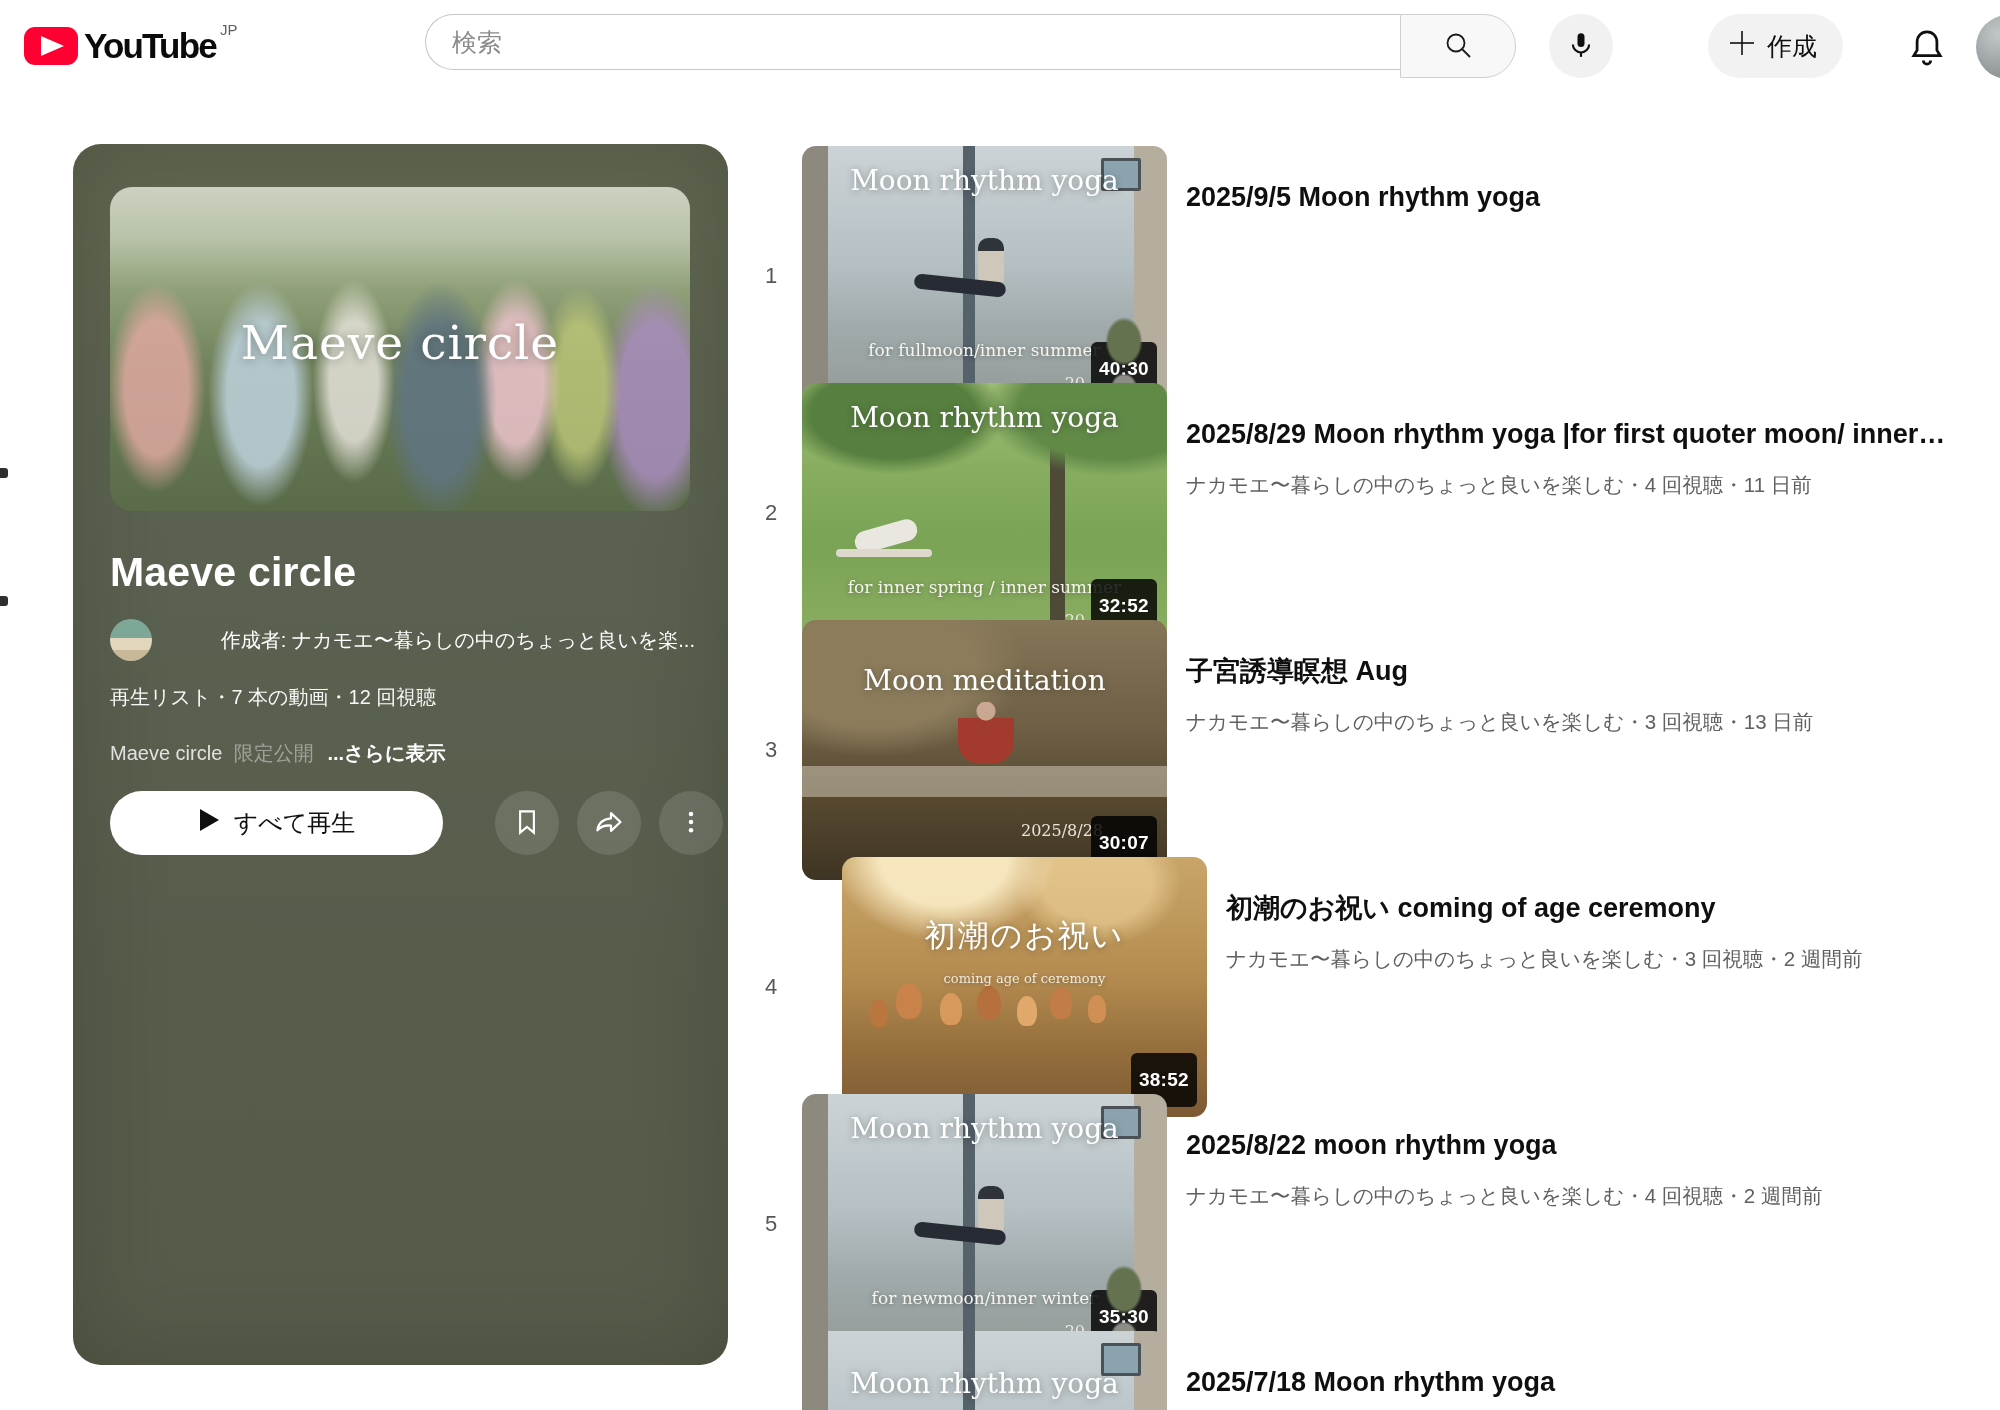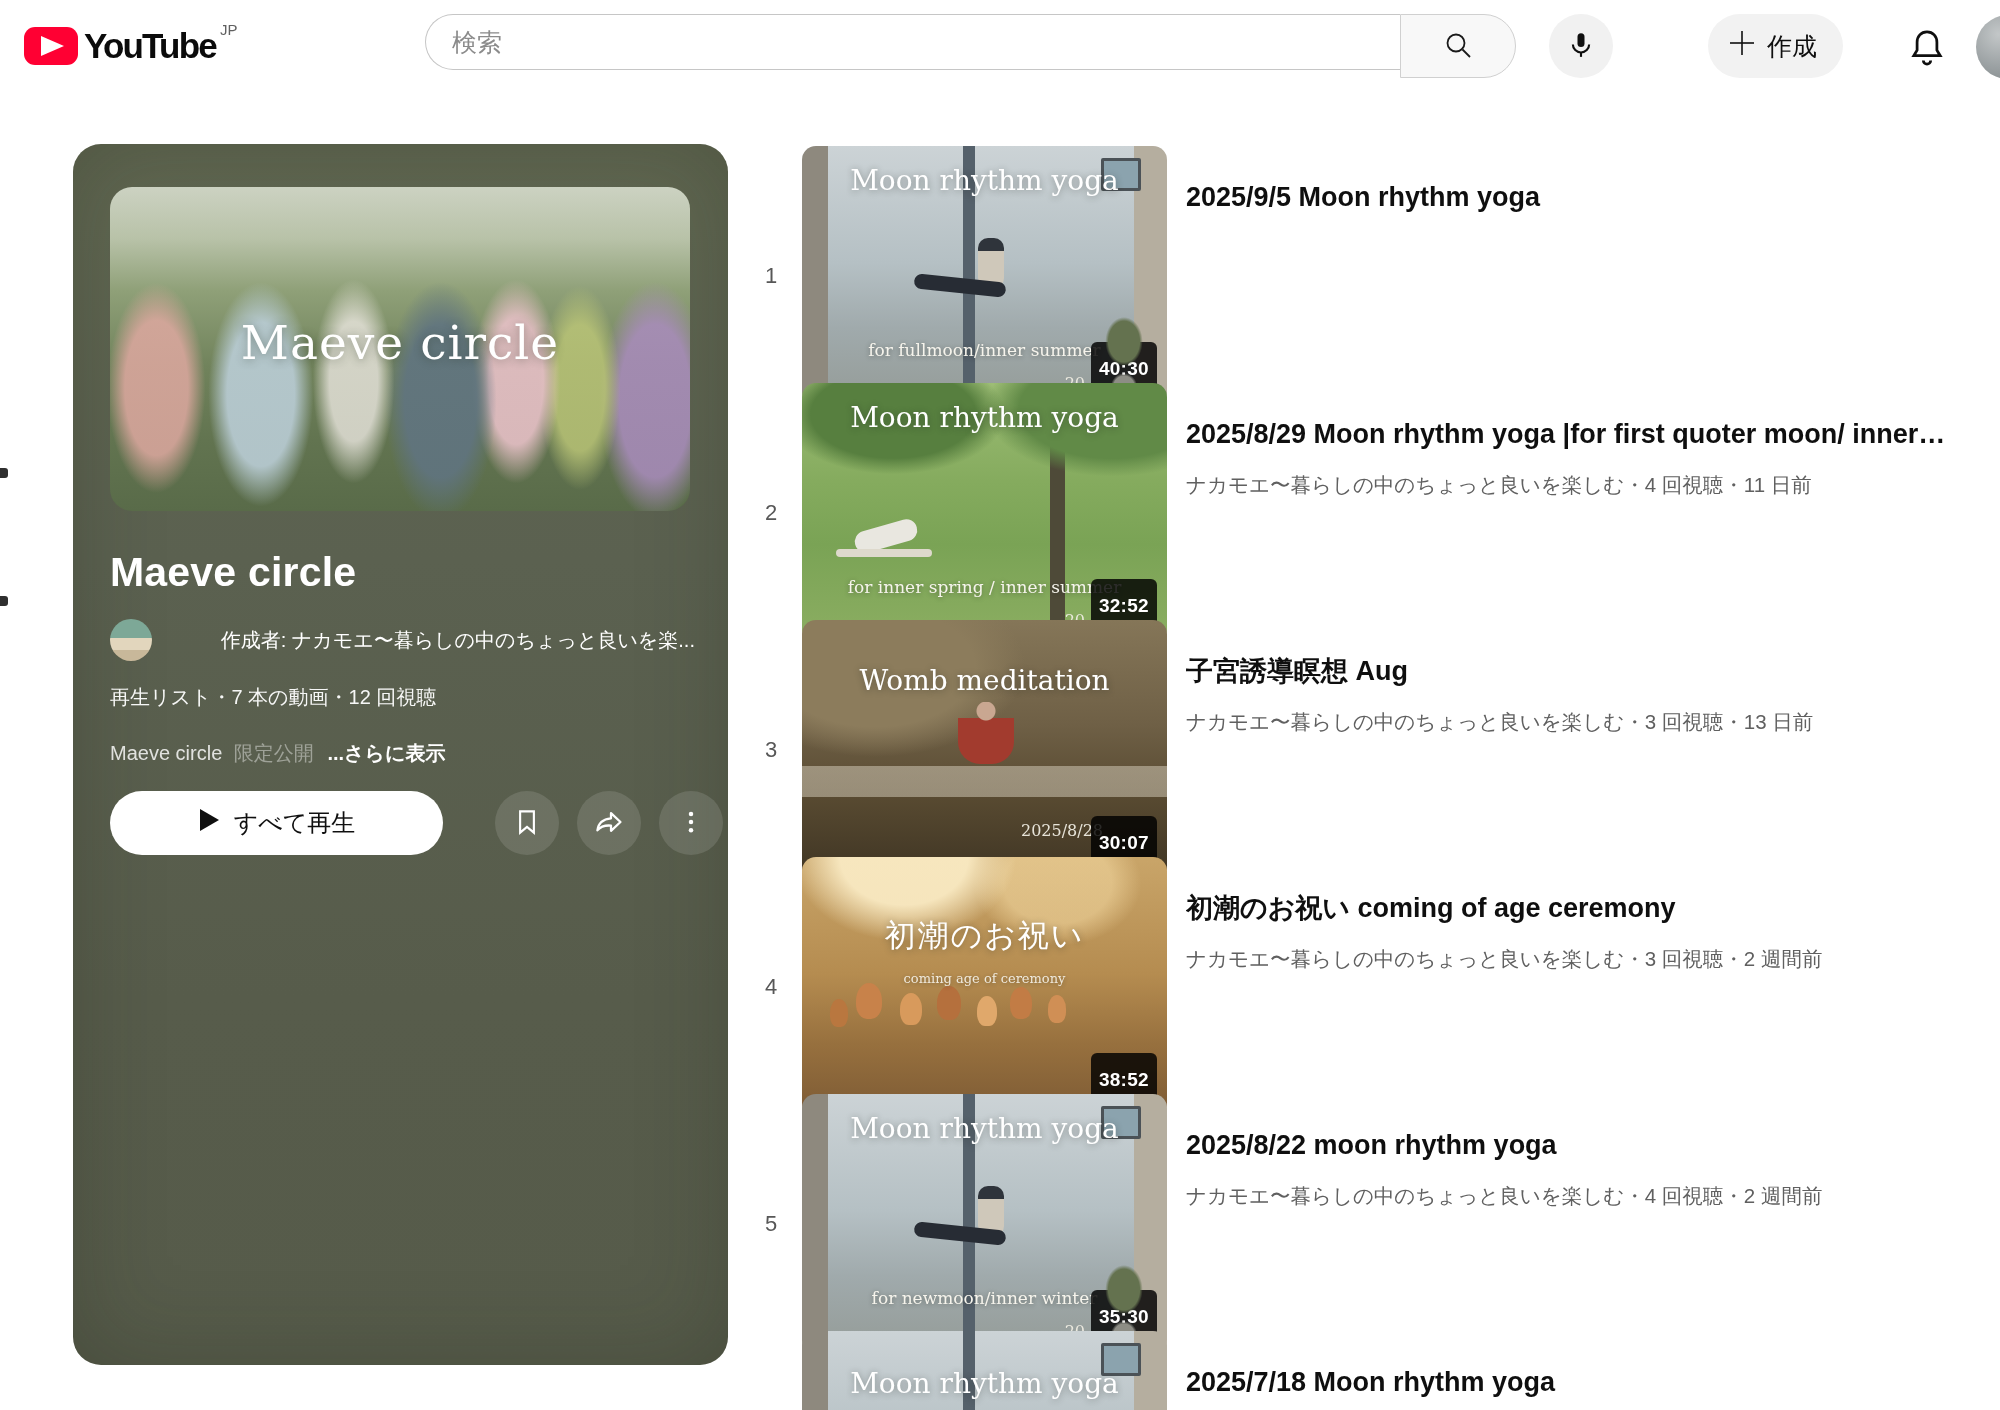--- a/index.html
+++ b/index.html
@@ -150,21 +150,21 @@
   .t-womb .th-title { top:44px; }
   .t-womb .th-date { right:64px; bottom:40px; }
   .t-womb .fig::before { content:""; position:absolute; left:156px; top:82px; width:56px; height:62px;
       border-radius:10px 10px 22px 22px;
       background:radial-gradient(circle at 28px 9px,#c9a791 0 9px,transparent 10px),
                  linear-gradient(180deg,transparent 0 16px,#a23b2e 16px); }
   
   .t-gold { background:
       radial-gradient(ellipse 160px 120px at 28% 0%,rgba(255,242,205,.85) 0 40%,transparent 70%),
       radial-gradient(ellipse 120px 90px at 70% 10%,rgba(250,225,170,.5) 0 45%,transparent 70%),
-      linear-gradient(180deg,#c9a569 0%,#b58c50 45%,#97703e 72%,#7c5a34 100%); }
+      linear-gradient(180deg,#c9a569 0%,#b58c50 45%,#97703e 72%,#7c5a34 100%); margin-left: 40px; }
   .t-gold .th-title { top:58px; font-size:31px; letter-spacing:2px; }
   .t-gold .th-sub { top:114px; bottom:auto; font-size:13px; opacity:.9; }
   .t-gold .fig::before { content:""; position:absolute; left:54px; top:126px; width:26px; height:36px;
       border-radius:50% 50% 42% 42%; background:#c8824a;
       box-shadow:42px 8px 0 -2px #d89a5c, 80px 2px 0 -1px #b5703d, 118px 10px 0 -3px #e0a86b,
                  152px 2px 0 -2px #c27c45, 188px 8px 0 -4px #d08f55, -30px 12px 0 -4px #b9773f; }
   .fig { position:absolute; inset:0; }
 </style>
 </head>
 <body>
@@ -310,21 +310,21 @@
     <div class="vcontent">
       <h3 class="vtitle">2025/8/29 Moon rhythm yoga |for first quoter moon/ inner…</h3>
       <p class="vmeta">ナカモエ〜暮らしの中のちょっと良いを楽しむ・4 回視聴・11 日前</p>
     </div>
   </article>
 
   <article class="vrow">
     <div class="vidx">3</div>
     <div class="thumb t-womb">
       <div class="fig"></div>
-      <div class="th-title">Womb meditation</div>
+      <div class="th-title">Moon meditation</div>
       <div class="th-sub"></div>
       <div class="th-date">2025/8/28</div>
       <div class="duration">30:07</div>
     </div>
     <div class="vcontent">
       <h3 class="vtitle">子宮誘導瞑想 Aug</h3>
       <p class="vmeta">ナカモエ〜暮らしの中のちょっと良いを楽しむ・3 回視聴・13 日前</p>
     </div>
   </article>
 

